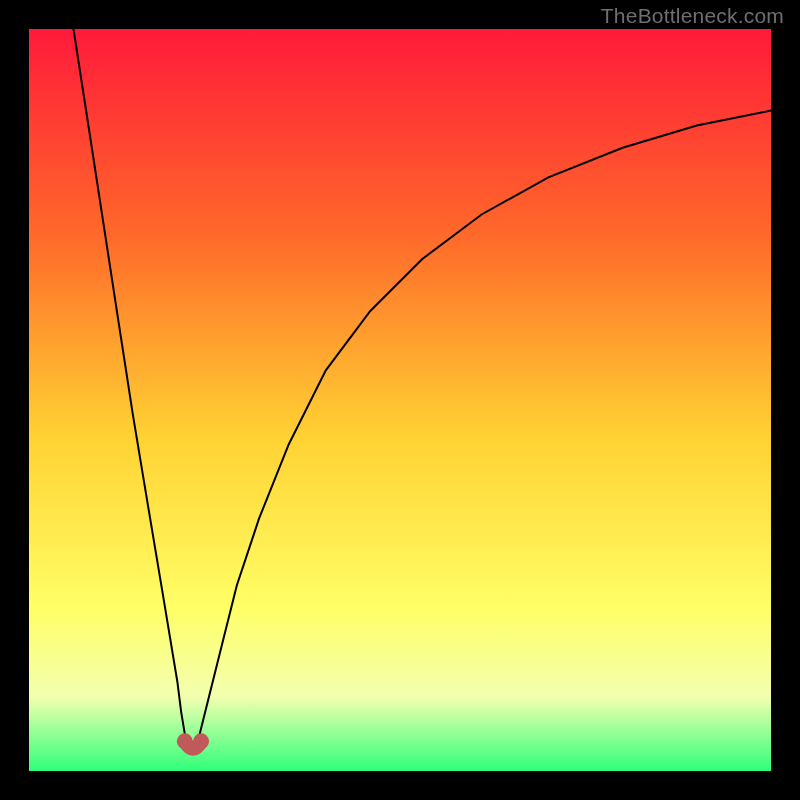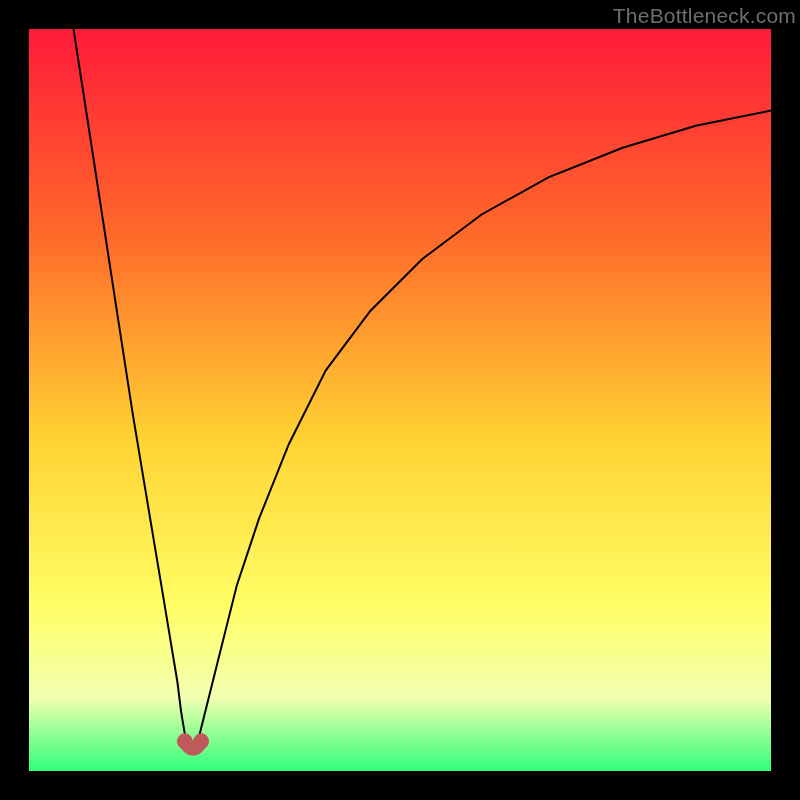--- a/index.html
+++ b/index.html
@@ -15,21 +15,21 @@
     position: absolute;
     left: 29px;
     top: 29px;
     width: 742px;
     height: 742px;
     overflow: hidden;
   }
   .attribution {
     position: absolute;
     top: 4px;
-    right: 4px;
+    right: 16px;
     color: #6f6f6f;
     font-size: 21px;
     font-weight: 400;
     letter-spacing: 0.2px;
     z-index: 10;
     user-select: none;
     white-space: nowrap;
   }
   svg { display: block; }
   .curve {

